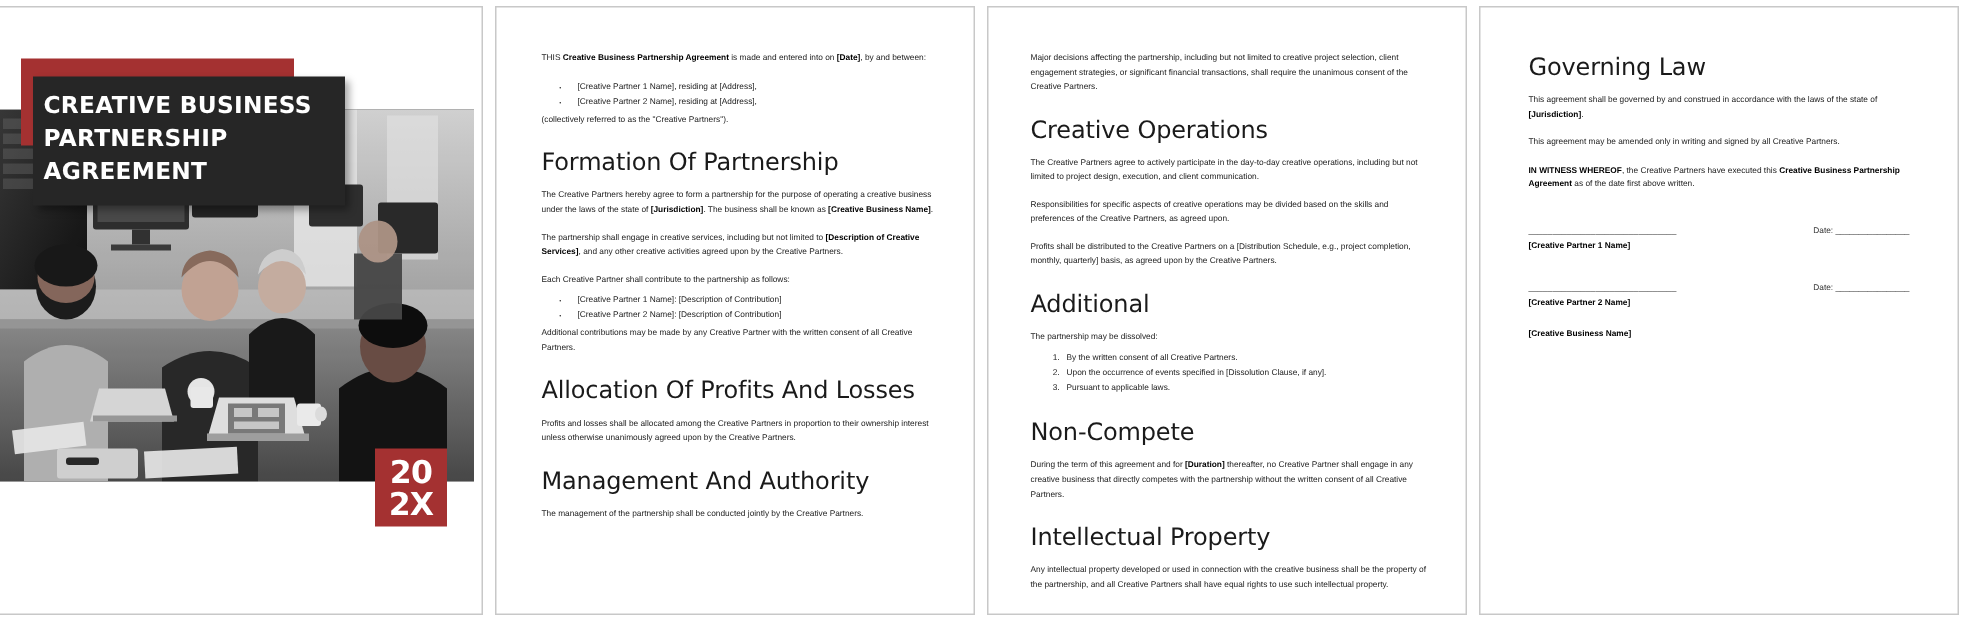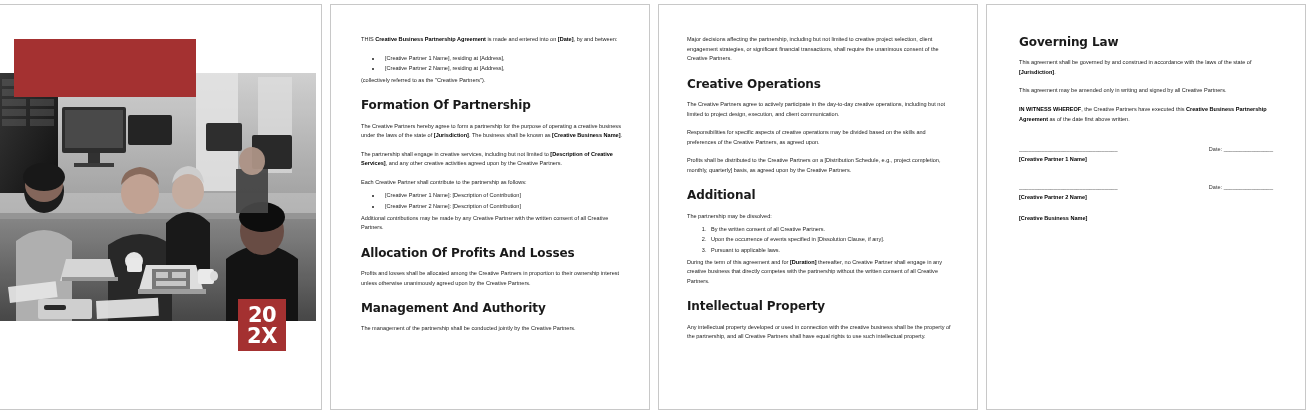--- a/index.html
+++ b/index.html
@@ -76,21 +76,21 @@
     font-size: 15.5px;
     line-height: 1.42;
     letter-spacing: 0.2px;
     text-transform: uppercase;
     margin: 0;
     white-space: pre-line;
   }
 
   .year-badge {
     position: absolute;
-    left: 238px;
+    left: 250px;
     top: 294px;
     width: 48px;
     height: 52px;
     background: #a43131;
     color: #ffffff;
     font-family: "DejaVu Sans", sans-serif;
     font-weight: bold;
     font-size: 21px;
     line-height: 0.98;
     letter-spacing: -0.5px;
@@ -109,22 +109,22 @@
     left: 0; right: 0; top: 0;
     padding: 30px 25px 20px 30px;
     box-sizing: border-box;
     color: #1c1c1c;
   }
   .page3 .sheet-body { padding-left: 28px; padding-right: 24px; }
   .page4 .sheet-body { padding-left: 32px; padding-right: 26px; }
 
   h2.sec {
     font-family: "DejaVu Sans", sans-serif;
-    font-size: 12px;
-    font-weight: bold;
+    font-size: 16px;
+    font-weight: normal;
     color: #1a1a1a;
     margin: 13px 0 9px 0;
     letter-spacing: -0.1px;
     line-height: 1.2;
   }
   p.para {
     font-size: 5.55px;
     line-height: 1.72;
     margin: 0 0 9px 0;
     color: #222222;
@@ -287,20 +287,25 @@
           </g>
           <rect x="38" y="226" width="54" height="20" rx="2" fill="#d8d8d8"></rect>
           <rect x="44" y="232" width="22" height="5" rx="2" fill="#2a2a2a"></rect>
 
           <rect x="0" y="0" width="316" height="248" fill="#000" opacity="0.04"></rect>
         </svg>
       </div>
 
       <div class="red-slab"></div>
 
+      <div class="title-slab">
+        <div class="doc-title">CREATIVE BUSINESS
+PARTNERSHIP
+AGREEMENT</div>
+      </div>
 
       <div class="year-badge">
         <span>20</span>
         <span>2X</span>
       </div>
 
     </div>
   </div>
 
   <div class="page page-text page2">
@@ -347,20 +352,21 @@
       <p class="para">Profits shall be distributed to the Creative Partners on a [Distribution Schedule, e.g., project completion, monthly, quarterly] basis, as agreed upon by the Creative Partners.</p>
 
       <h2 class="sec">Additional</h2>
       <p class="para tight">The partnership may be dissolved:</p>
       <ol class="nlist">
         <li>By the written consent of all Creative Partners.</li>
         <li>Upon the occurrence of events specified in [Dissolution Clause, if any].</li>
         <li>Pursuant to applicable laws.</li>
       </ol>
 
+      <h2 class="sec">Non-Compete</h2>
       <p class="para"><span>During the term of this agreement and for </span><b>[Duration]</b><span> thereafter, no Creative Partner shall engage in any creative business that directly competes with the partnership without the written consent of all Creative Partners.</span></p>
 
       <h2 class="sec">Intellectual Property</h2>
       <p class="para">Any intellectual property developed or used in connection with the creative business shall be the property of the partnership, and all Creative Partners shall have equal rights to use such intellectual property.</p>
 
     </div>
   </div>
 
   <div class="page page-text page4">
     <div class="sheet-body">

